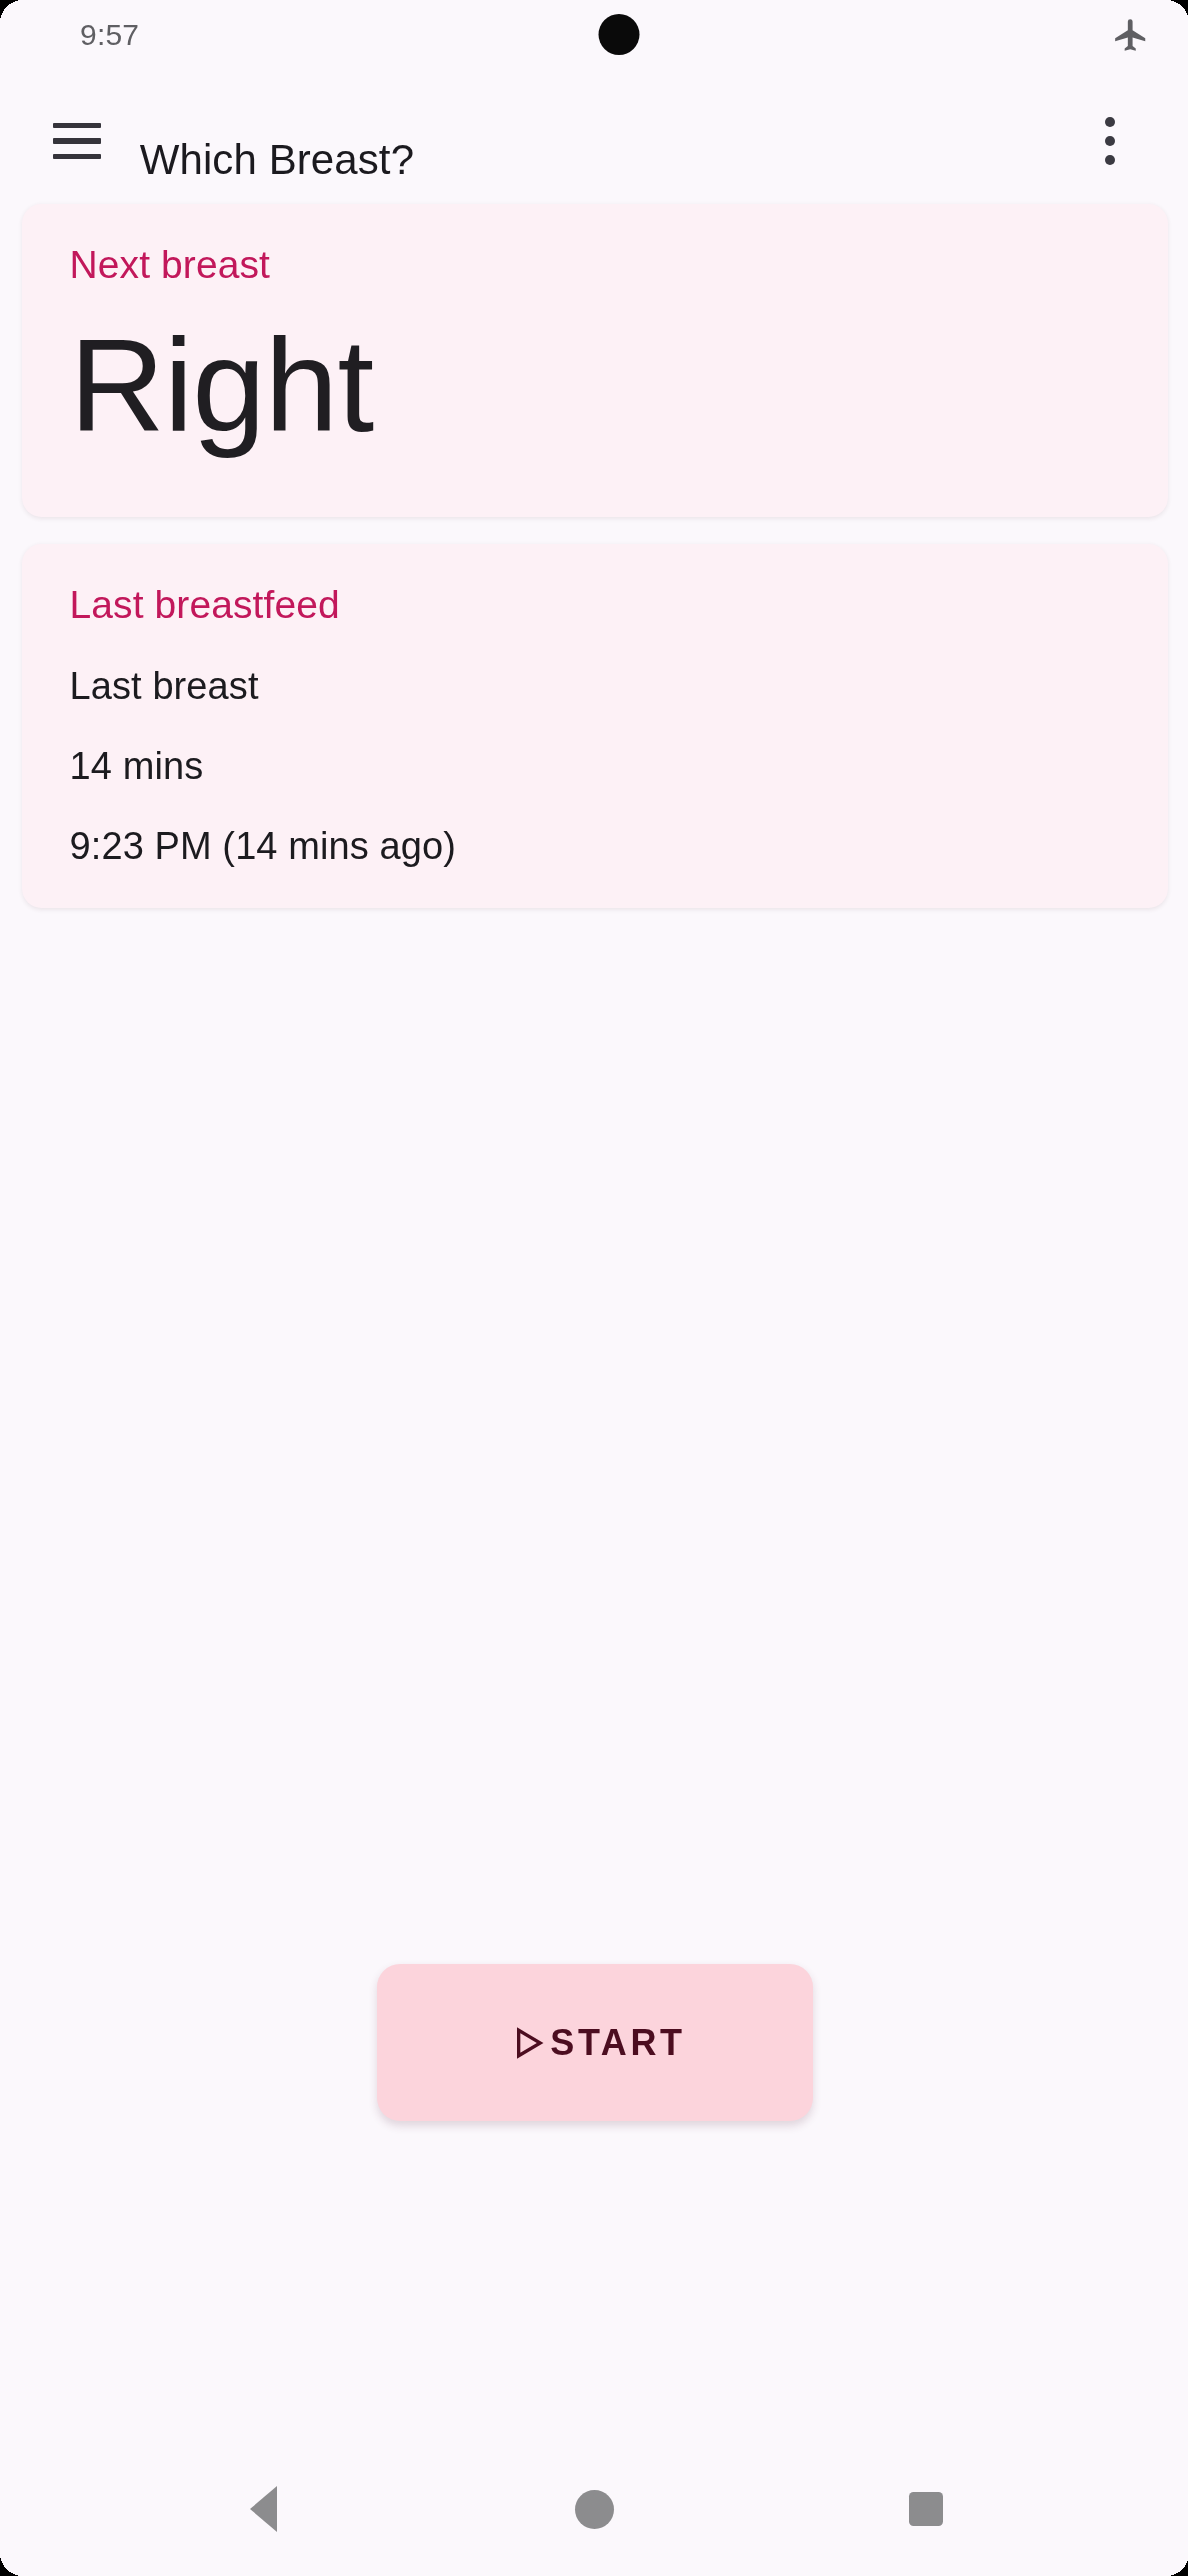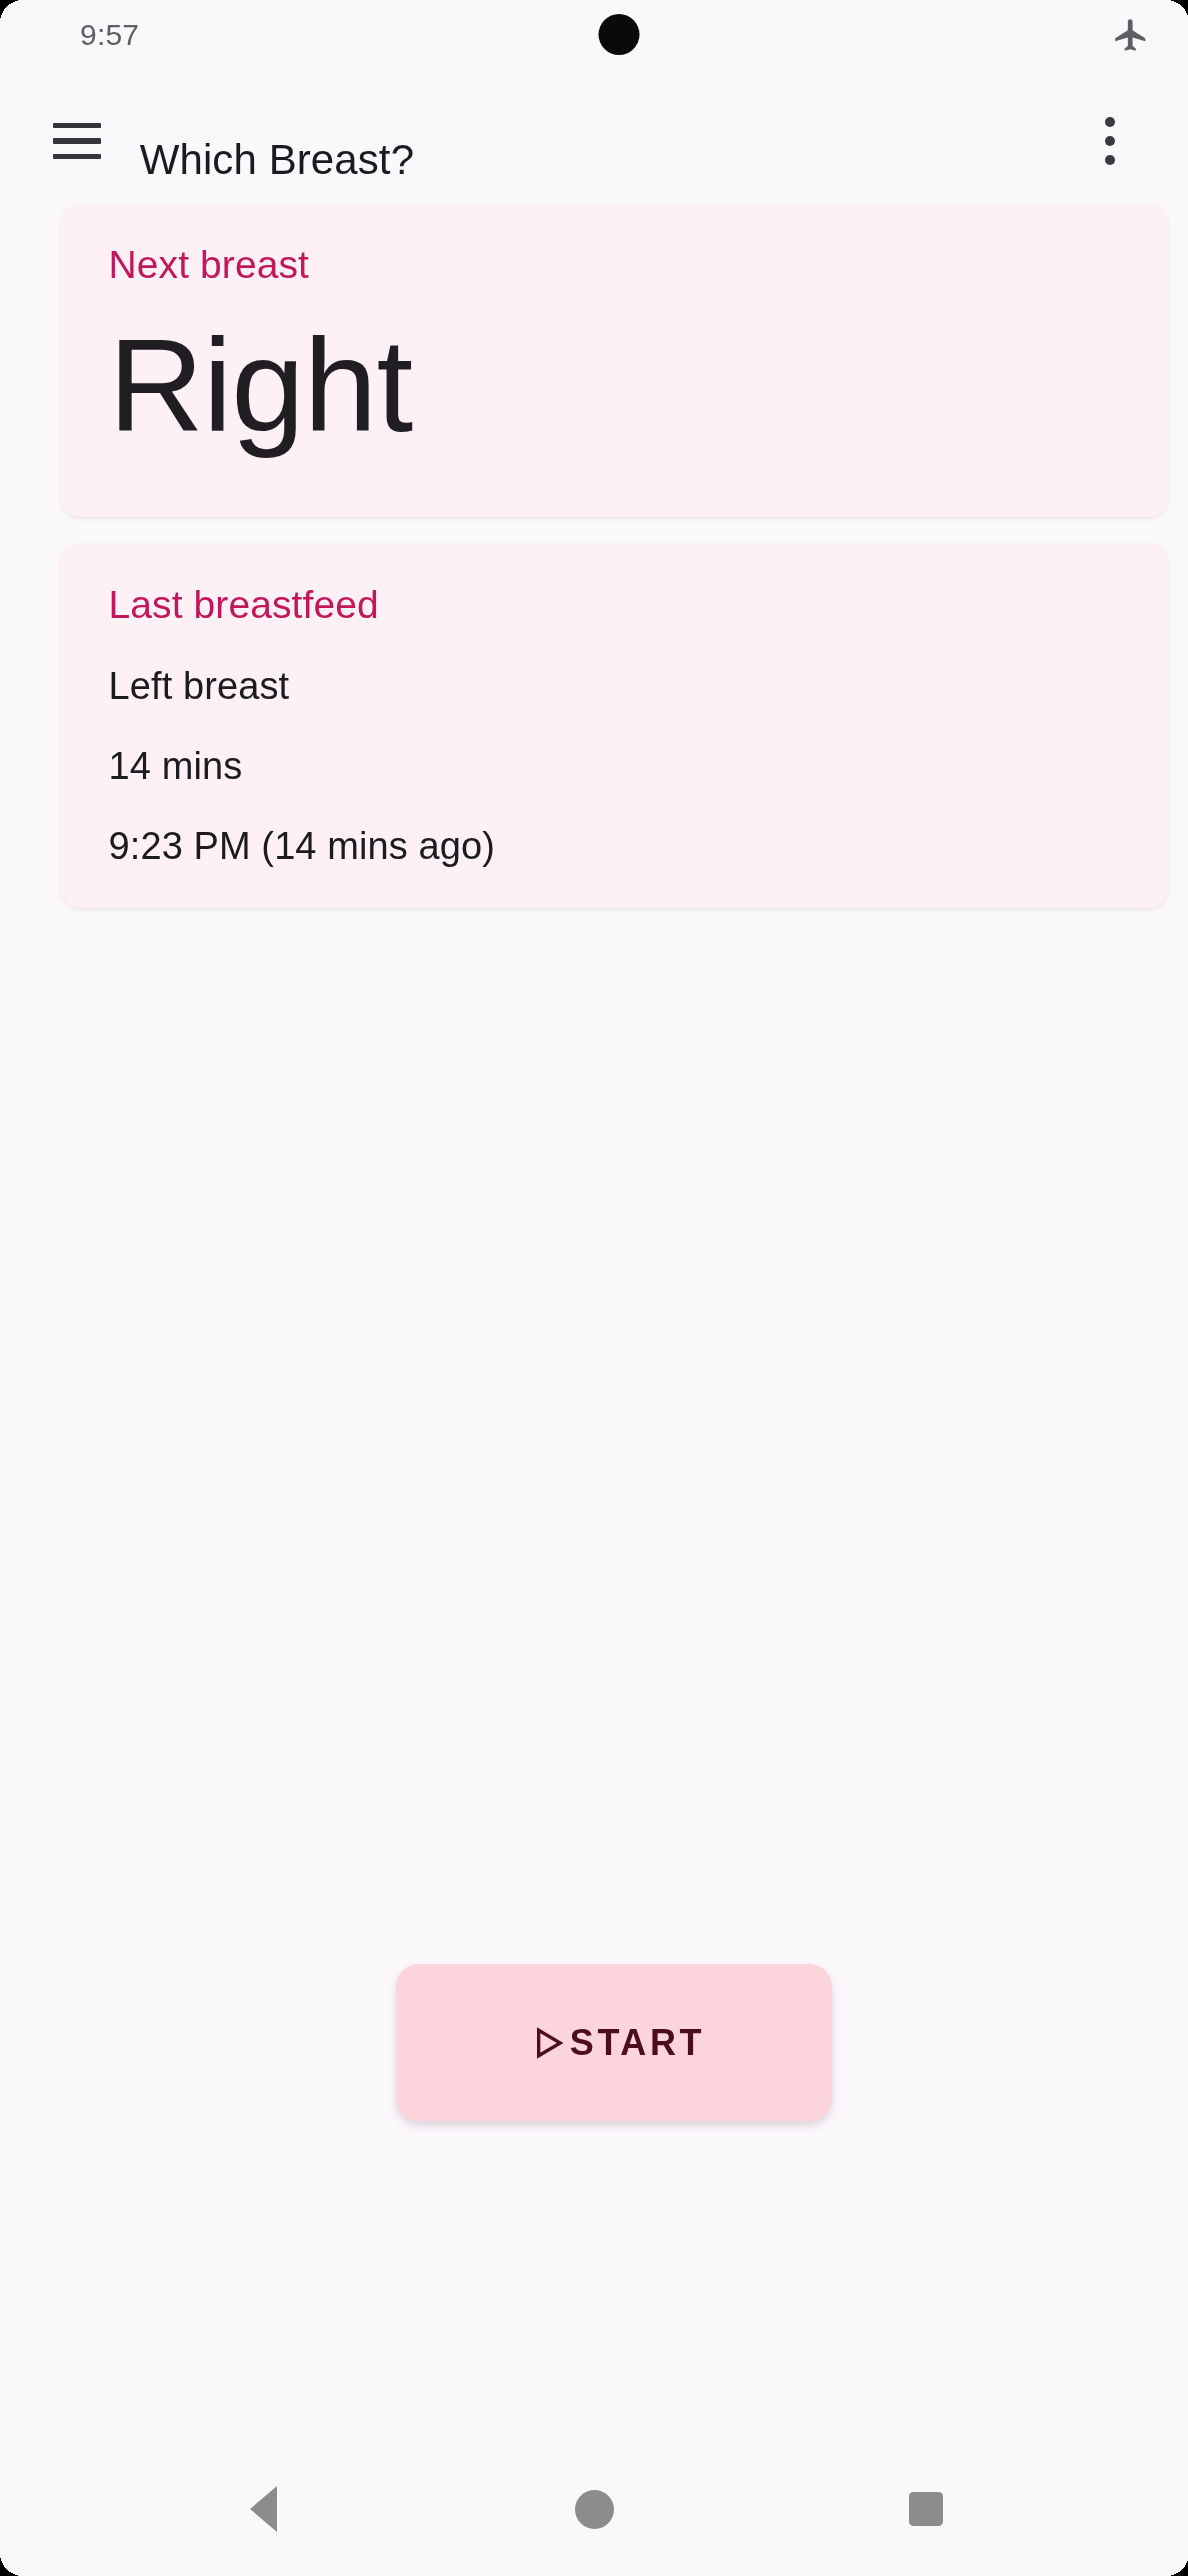--- a/index.html
+++ b/index.html
@@ -105,21 +105,20 @@
   .appbar-spacer { flex: 1 1 auto; }
 
   .kebab { width: 10.7px; height: 48px; display: flex; flex-direction: column; justify-content: space-between; align-items: center; }
   .kebab i { display: block; width: 9.8px; height: 9.8px; border-radius: 50%; background: #3B3A42; }
 
   
   .content {
     flex: 1 1 auto;
     position: relative;
     padding: 19.7px 21.5px 0 21.5px;
-    margin-left: 39px;
   }
 
   .card {
     background: #FDF1F6;
     border-radius: 19.7px;
     box-shadow: 0 1.8px 4.5px rgba(80,40,60,0.09);
     padding: 39px 48px 41px 48px;
     margin-bottom: 27px;
   }
 
@@ -258,21 +257,21 @@
 
   <div class="content">
 
     <div class="card">
       <div class="card-title">Next breast</div>
       <div class="big-value">Right</div>
     </div>
 
     <div class="card">
       <div class="card-title">Last breastfeed</div>
-      <div class="detail-line">Left breast</div>
+      <div class="detail-line">Last breast</div>
       <div class="detail-line">14 mins</div>
       <div class="detail-line">9:23 PM (14 mins ago)</div>
     </div>
 
     <div class="start-wrap">
       <button class="start-btn">
         <span class="play-icon">
           <svg viewBox="0 0 24 24" aria-hidden="true">
             <path d="M8 5.5v13l11-6.5-11-6.5z" fill="none" stroke="#4C0D20" stroke-width="1.7" stroke-linejoin="miter"></path>
           </svg>

